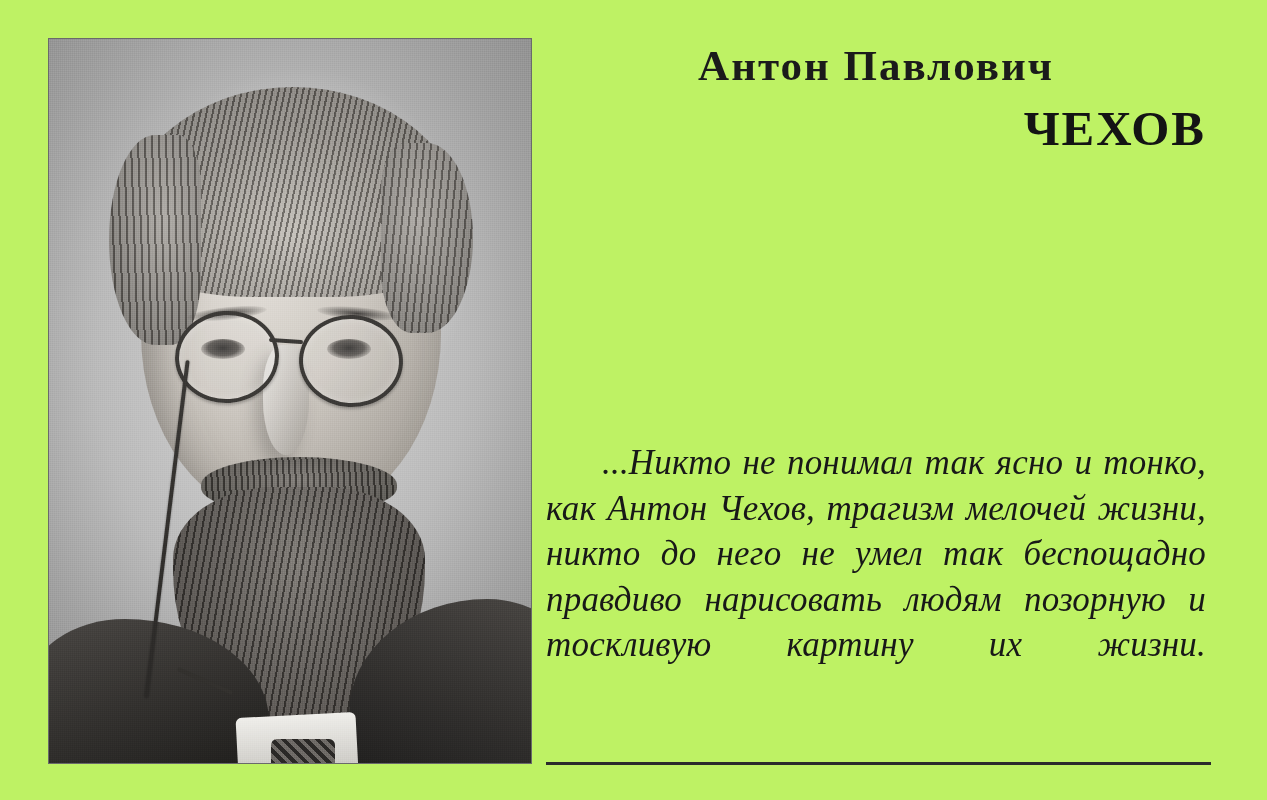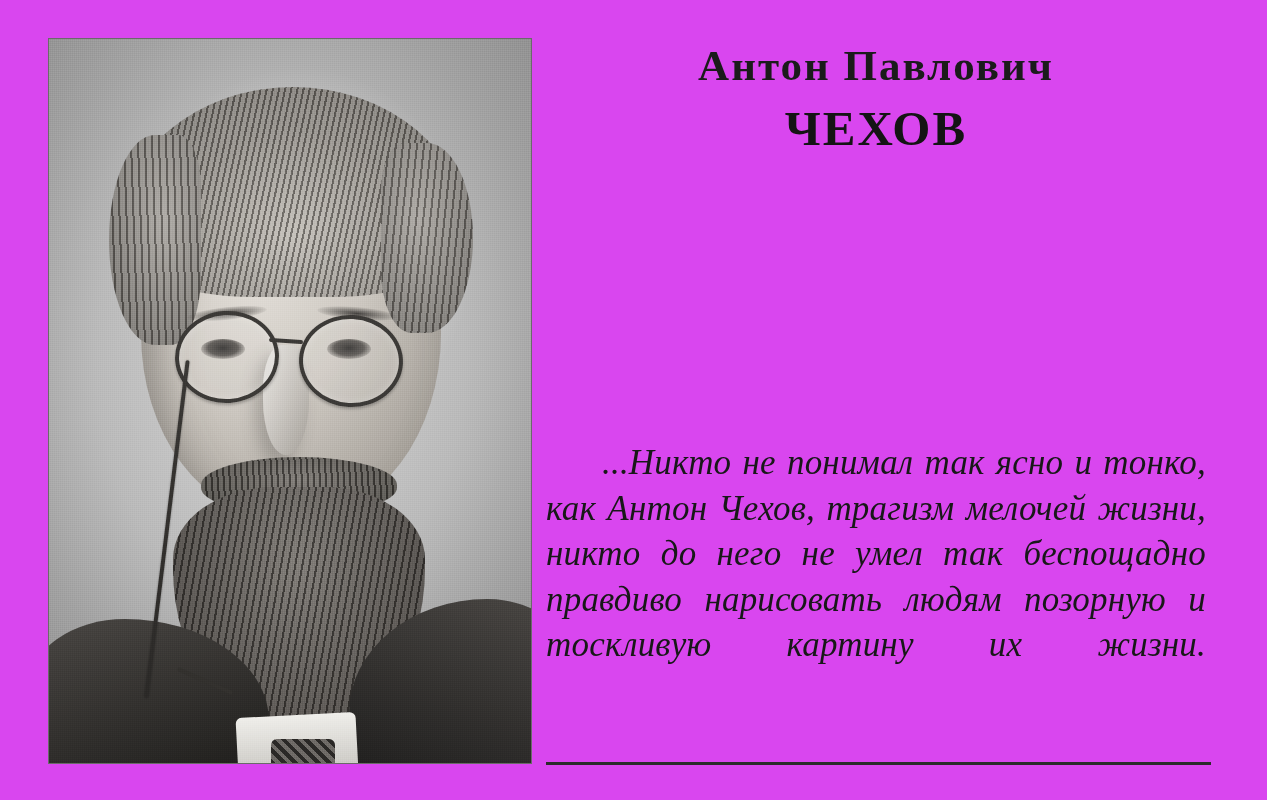--- a/index.html
+++ b/index.html
@@ -4,21 +4,21 @@
 <style>
   html, body {
     margin: 0;
     padding: 0;
     background: #ffffff;
   }
   .page {
     position: relative;
     width: 1267px;
     height: 800px;
-    background: #d946ef;
+    background: #bef264;
     font-family: "Liberation Serif", serif;
     overflow: hidden;
   }
 
   
   .portrait-frame {
     position: absolute;
     left: 48px;
     top: 38px;
     width: 482px;
@@ -204,21 +204,21 @@
   }
   .name-line {
     text-align: center;
     font-weight: bold;
     color: #1b1b1b;
     font-size: 43px;
     letter-spacing: 2px;
     line-height: 1.22;
   }
   .surname {
-    text-align: center;
+    text-align: right;
     font-weight: bold;
     color: #141414;
     font-size: 49px;
     letter-spacing: 2px;
     margin-top: 8px;
   }
   .years {
     text-align: center;
     font-weight: bold;
     color: #1b1b1b;

